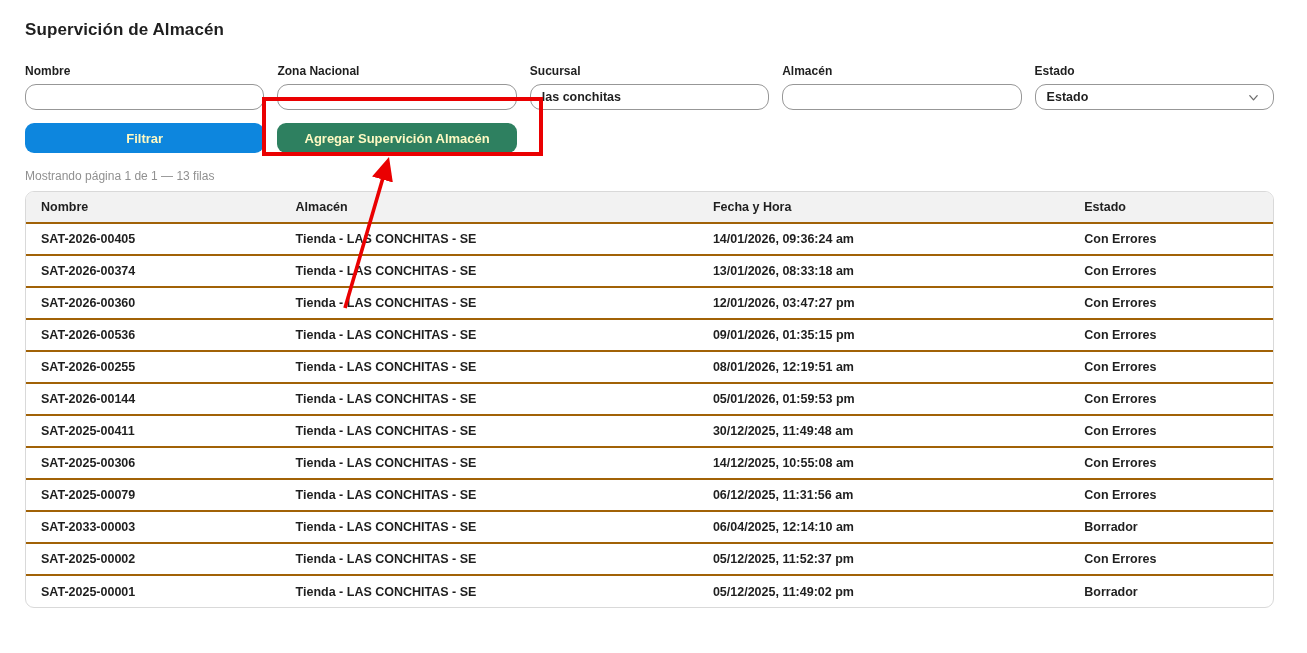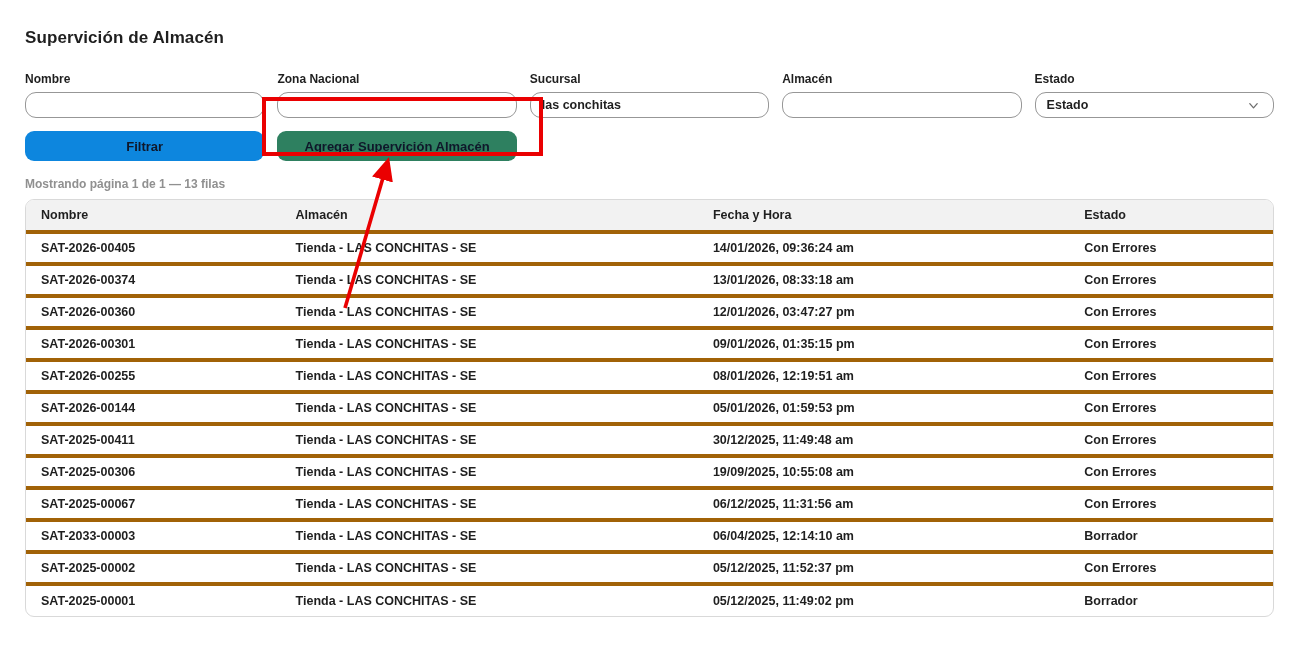--- a/index.html
+++ b/index.html
@@ -1,47 +1,47 @@
 <!DOCTYPE html>
 <html><head>
 <meta charset="utf-8">
 <style>
   * { margin:0; padding:0; box-sizing:border-box; }
   html,body { width:1307px; height:653px; background:#ffffff; overflow:hidden;
               font-family:"Liberation Sans", sans-serif; color:#1f1f1f; position:relative; }
 
-  .wrap { position:absolute; left:25px; top:16px; width:1249px; }
+  .wrap { position:absolute; left:25px; top:8px; width:1249px; }
 
   .page-title { font-size:17px; font-weight:bold; margin-top:12px; letter-spacing:0.1px; }
 
   .filters { display:grid; grid-template-columns:repeat(5,1fr); column-gap:13px; margin-top:24px; }
   .filter-field { display:flex; flex-direction:column; }
   .filter-label { font-size:12px; font-weight:bold; margin-bottom:6px; }
   .filter-input, .filter-select {
     height:25px; border:1px solid #979797; border-radius:11px; background:#fff;
     font-family:"Liberation Sans", sans-serif; font-size:12.5px; font-weight:bold; color:#1f1f1f;
     padding:12px 11px; width:100%; outline:none;
   }
   .filter-select { display:flex; align-items:center; justify-content:space-between; cursor:pointer; }
   .chev { width:13px; height:13px; flex:0 0 auto; margin-right:2px; }
 
   .btn-row { display:grid; grid-template-columns:repeat(5,1fr); column-gap:13px; margin-top:13px; }
-  .btn { height:30px; border:none; border-radius:9px; color:#0f172a; font-family:"Liberation Sans", sans-serif;
+  .btn { height:30px; border:none; border-radius:9px; color:#fef9c3; font-family:"Liberation Sans", sans-serif;
          font-size:13px; font-weight:bold; cursor:pointer; width:100%; }
   .btn-filter { background:#0d86de; }
   .btn-add { background:#2e8060; }
 
-  .pagination { margin-top:16px; font-size:12px; font-weight:bold; color:#909090; }
+  .pagination { margin-top:16px; font-size:12px; font-weight:normal; color:#909090; }
 
   .table-container { margin-top:8px; border:1px solid #d9d9d9; border-radius:9px; overflow:hidden; background:#fff; }
   table { width:100%; border-collapse:collapse; font-size:12.5px; font-weight:bold; color:#1f1f1f; }
   col.c1{width:255px;} col.c2{width:418px;} col.c3{width:372px;} col.c4{width:204px;}
   thead tr { background:#f2f2f2; }
   th { text-align:left; padding:8px 0 8px 15px; height:31px; font-size:12.5px; }
-  td { text-align:left; padding-left:15px; height:32px; border-top:4px solid #a16207; }
+  td { text-align:left; padding-left:15px; height:32px; border-top:2px solid #a16207; }
 
   
   .annotation-rect { position:absolute; left:262px; top:97px; width:281px; height:59px;
                      border:4px solid #ea0001; pointer-events:none; }
   .annotation-arrow { position:absolute; left:328px; top:152px; width:72px; height:162px; pointer-events:none; }
 </style>
 </head>
 <body>
 
 <div class="wrap">
@@ -112,21 +112,21 @@
             <td>13/01/2026, 08:33:18 am</td>
             <td>Con Errores</td>
           </tr>
           <tr>
             <td>SAT-2026-00360</td>
             <td>Tienda - LAS CONCHITAS - SE</td>
             <td>12/01/2026, 03:47:27 pm</td>
             <td>Con Errores</td>
           </tr>
           <tr>
-            <td>SAT-2026-00301</td>
+            <td>SAT-2026-00536</td>
             <td>Tienda - LAS CONCHITAS - SE</td>
             <td>09/01/2026, 01:35:15 pm</td>
             <td>Con Errores</td>
           </tr>
           <tr>
             <td>SAT-2026-00255</td>
             <td>Tienda - LAS CONCHITAS - SE</td>
             <td>08/01/2026, 12:19:51 am</td>
             <td>Con Errores</td>
           </tr>
@@ -138,25 +138,25 @@
           </tr>
           <tr>
             <td>SAT-2025-00411</td>
             <td>Tienda - LAS CONCHITAS - SE</td>
             <td>30/12/2025, 11:49:48 am</td>
             <td>Con Errores</td>
           </tr>
           <tr>
             <td>SAT-2025-00306</td>
             <td>Tienda - LAS CONCHITAS - SE</td>
-            <td>19/09/2025, 10:55:08 am</td>
+            <td>14/12/2025, 10:55:08 am</td>
             <td>Con Errores</td>
           </tr>
           <tr>
-            <td>SAT-2025-00067</td>
+            <td>SAT-2025-00079</td>
             <td>Tienda - LAS CONCHITAS - SE</td>
             <td>06/12/2025, 11:31:56 am</td>
             <td>Con Errores</td>
           </tr>
           <tr>
             <td>SAT-2033-00003</td>
             <td>Tienda - LAS CONCHITAS - SE</td>
             <td>06/04/2025, 12:14:10 am</td>
             <td>Borrador</td>
           </tr>

